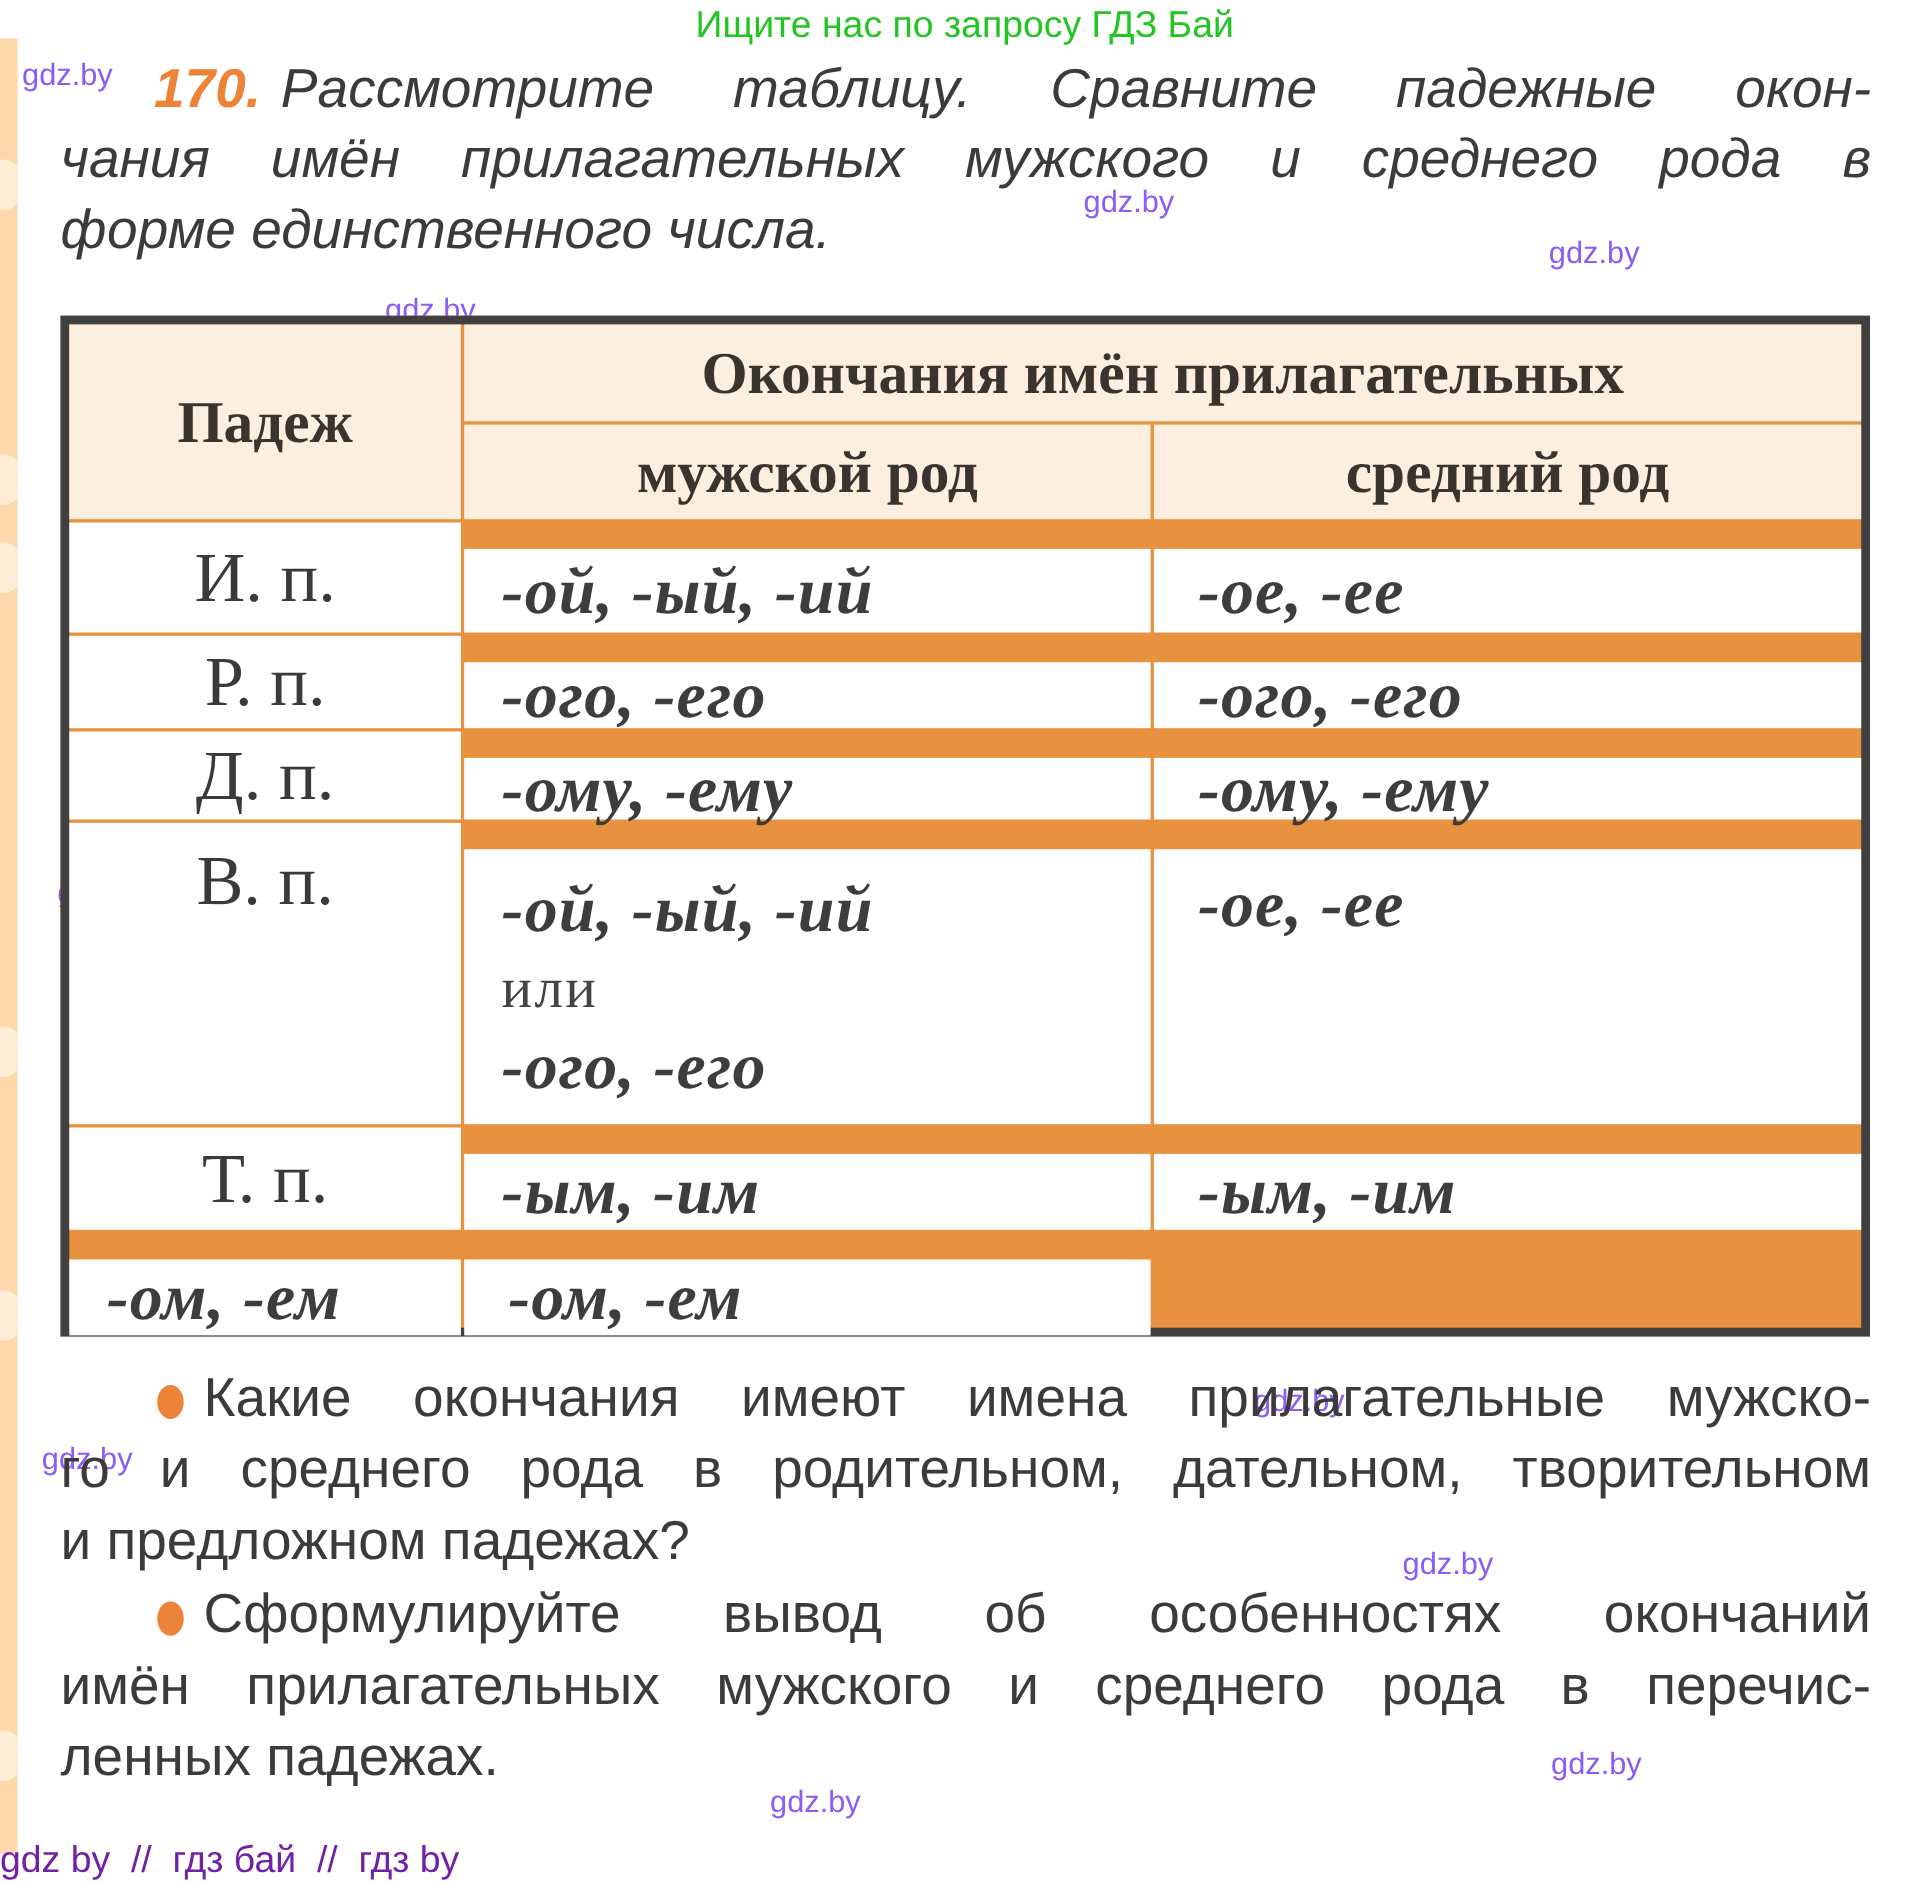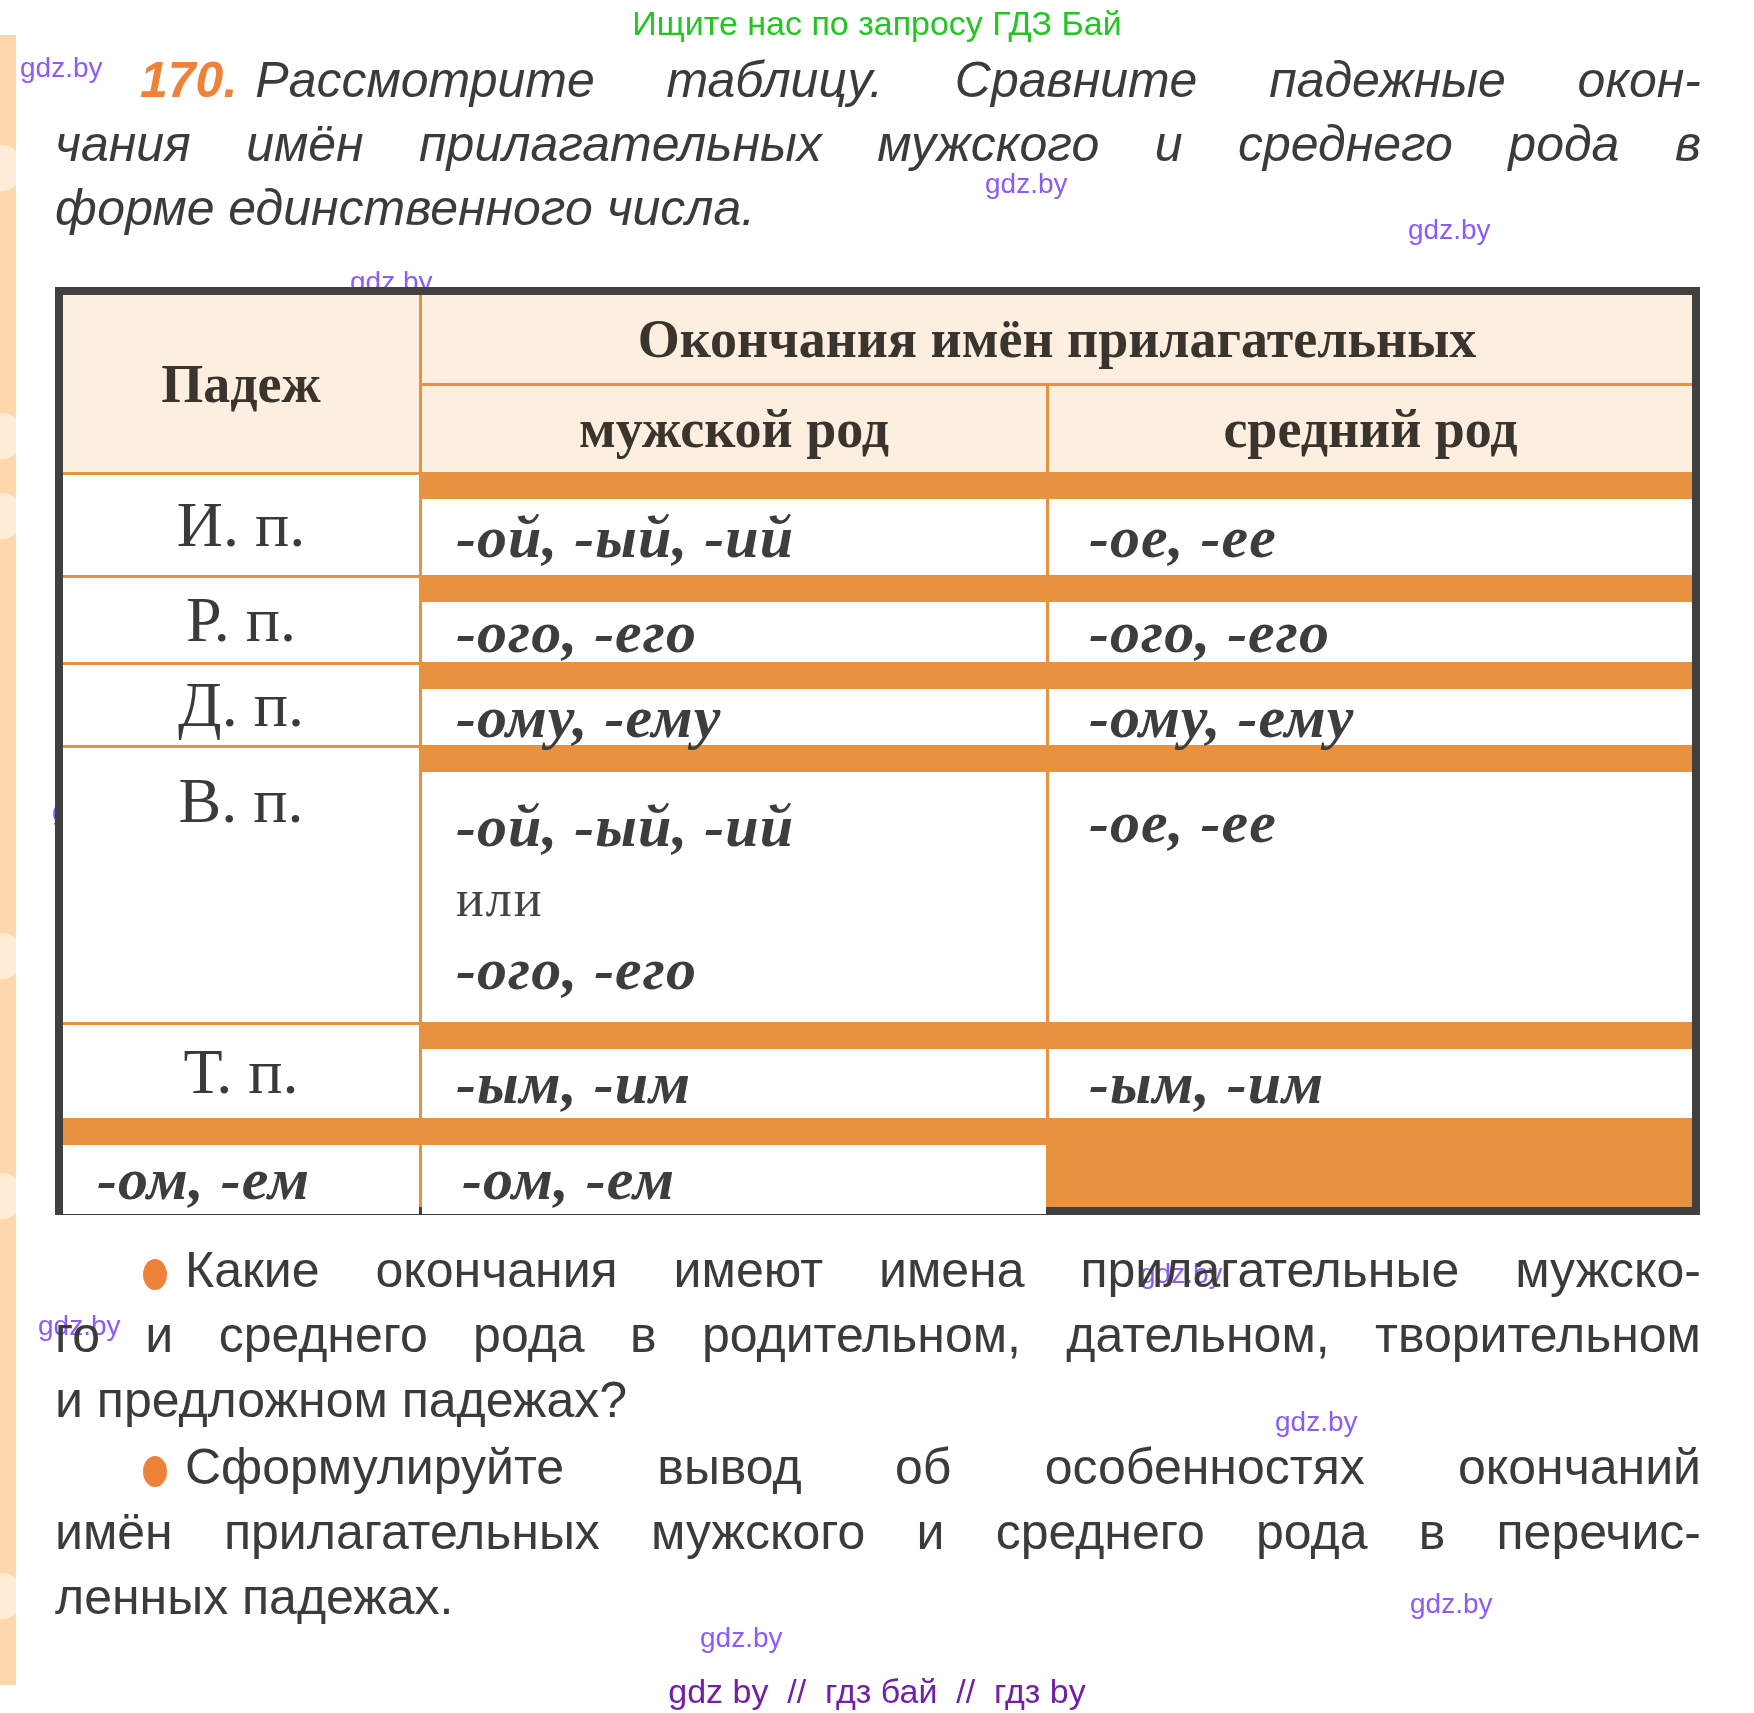--- a/index.html
+++ b/index.html
@@ -77,21 +77,20 @@
   }
   .dot{
     display:inline-block;width:24px;height:31px;border-radius:50%;
     background:#ed8338;vertical-align:-3px;margin-right:18px;
   }
   .indb{text-indent:88px;}
   .q2{margin-top:2px;}
   
   .footer{
     position:absolute;left:0;top:1672px;width:100%;
-    text-align:center;
     font-size:34px;color:#7021a5;white-space:pre;
   }
 </style>
 </head>
 <body>
 
 <div class="page">
 
   <div class="side-bar">
     <span class="blob" style="top:110px"></span>

